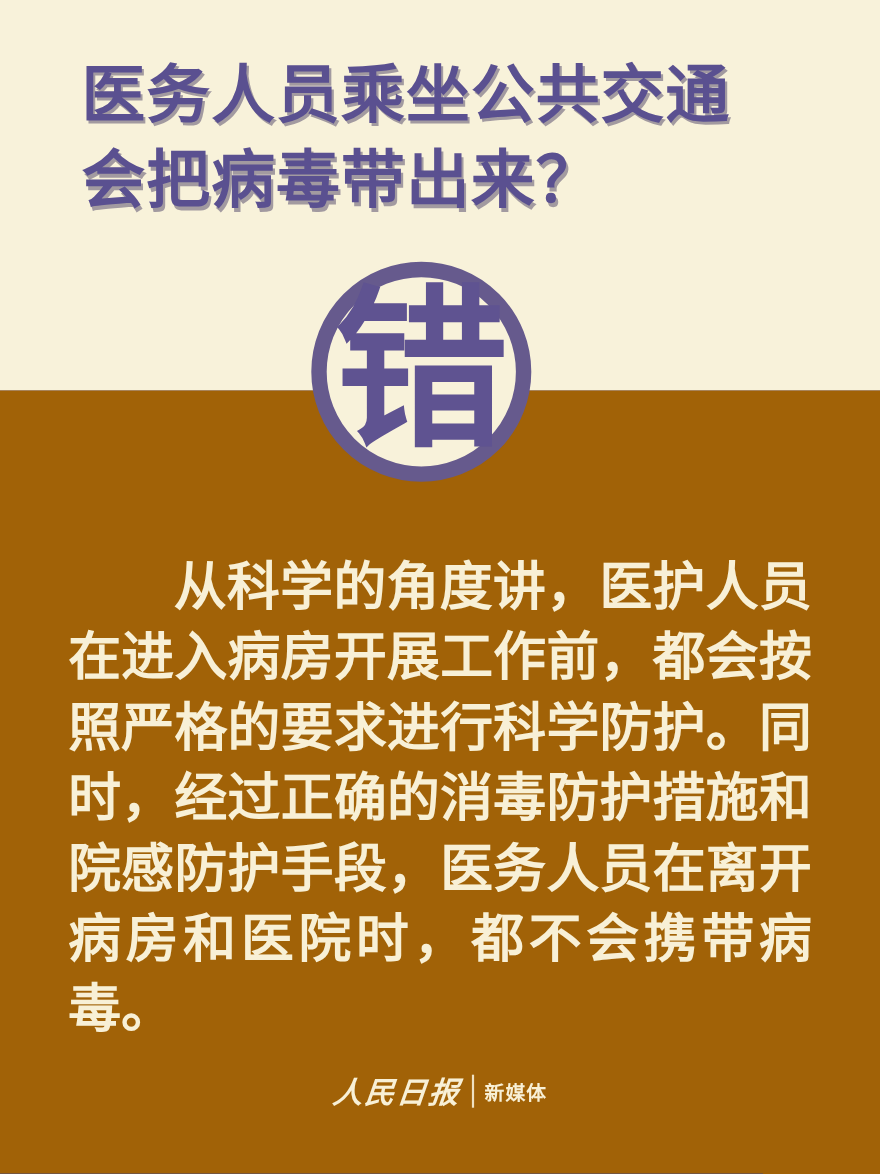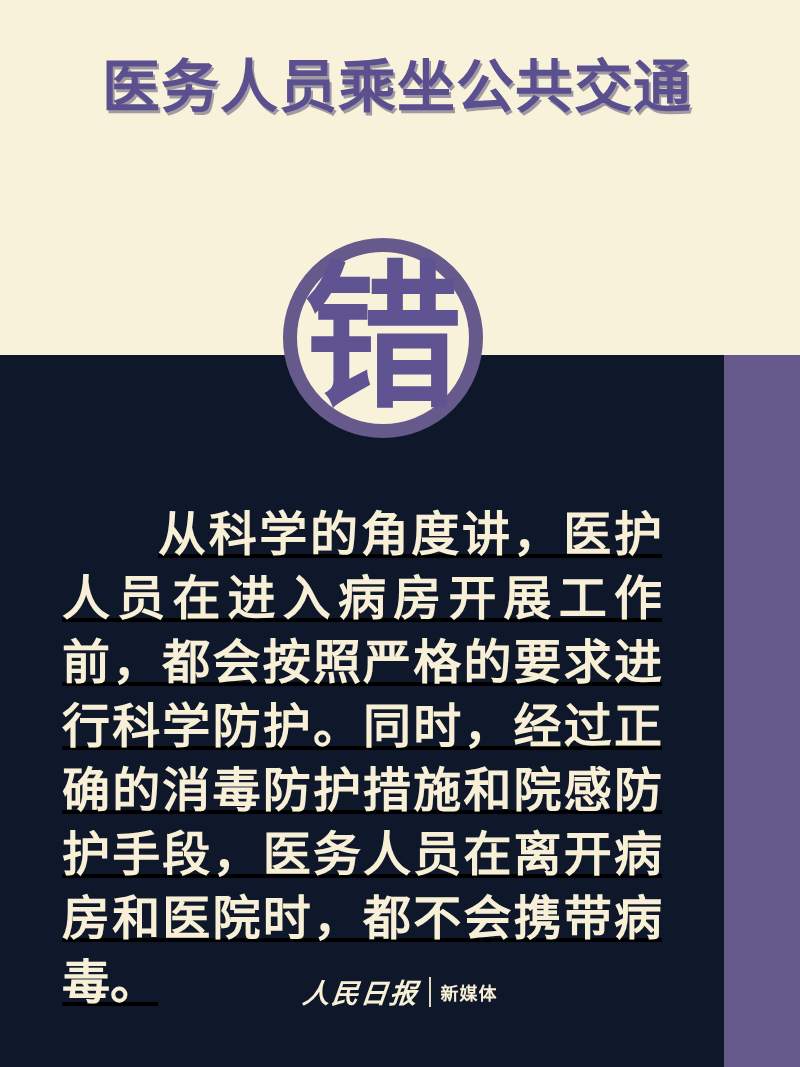--- a/index.html
+++ b/index.html
@@ -16,41 +16,40 @@
 
   
   .top-section {
     position: absolute;
     left: 0; top: 0;
     width: 800px;
     height: 355px;
     background: #f8f2da;
   }
   .title-block {
-    padding: 48px 0 0 102px;
+    padding: 48px 0 0 74px;
   }
   .title-line {
     display: block;
     font-size: 58px;
     line-height: 78px;
     font-weight: 900;
     letter-spacing: 1px;
     color: #5a5090;
     text-shadow: 2px 3px 0 rgba(58, 46, 88, 0.45);
     font-family: "Liberation Sans", sans-serif;
   }
 
   
   .bottom-section {
     position: absolute;
     left: 0; top: 355px;
-    width: 724px;
+    width: 800px;
     height: 712px;
-    background: #0f172a;
-    text-decoration: underline;
+    background: #a16207;
   }
   .body-paragraph {
     margin-top: 148px;
     padding: 0 62px;
     font-family: "Liberation Serif", serif;
     font-weight: 700;
     font-size: 48px;
     line-height: 64px;
     color: #f8f0d6;
     text-align: justify;
@@ -117,20 +116,21 @@
   }
 </style>
 </head>
 <body>
 
 <div class="poster">
 
   <div class="top-section">
     <h1 class="title-block">
       <span class="title-line">医务人员乘坐公共交通</span>
+      <span class="title-line">会把病毒带出来？</span>
     </h1>
   </div>
 
   <div class="bottom-section">
     <p class="body-paragraph">从科学的角度讲，医护人员在进入病房开展工作前，都会按照严格的要求进行科学防护。同时，经过正确的消毒防护措施和院感防护手段，医务人员在离开病房和医院时，都不会携带病毒。</p>
 
     <div class="footer-brand">
       <span class="brand-script">人民日报</span>
       <span class="brand-divider">
         

